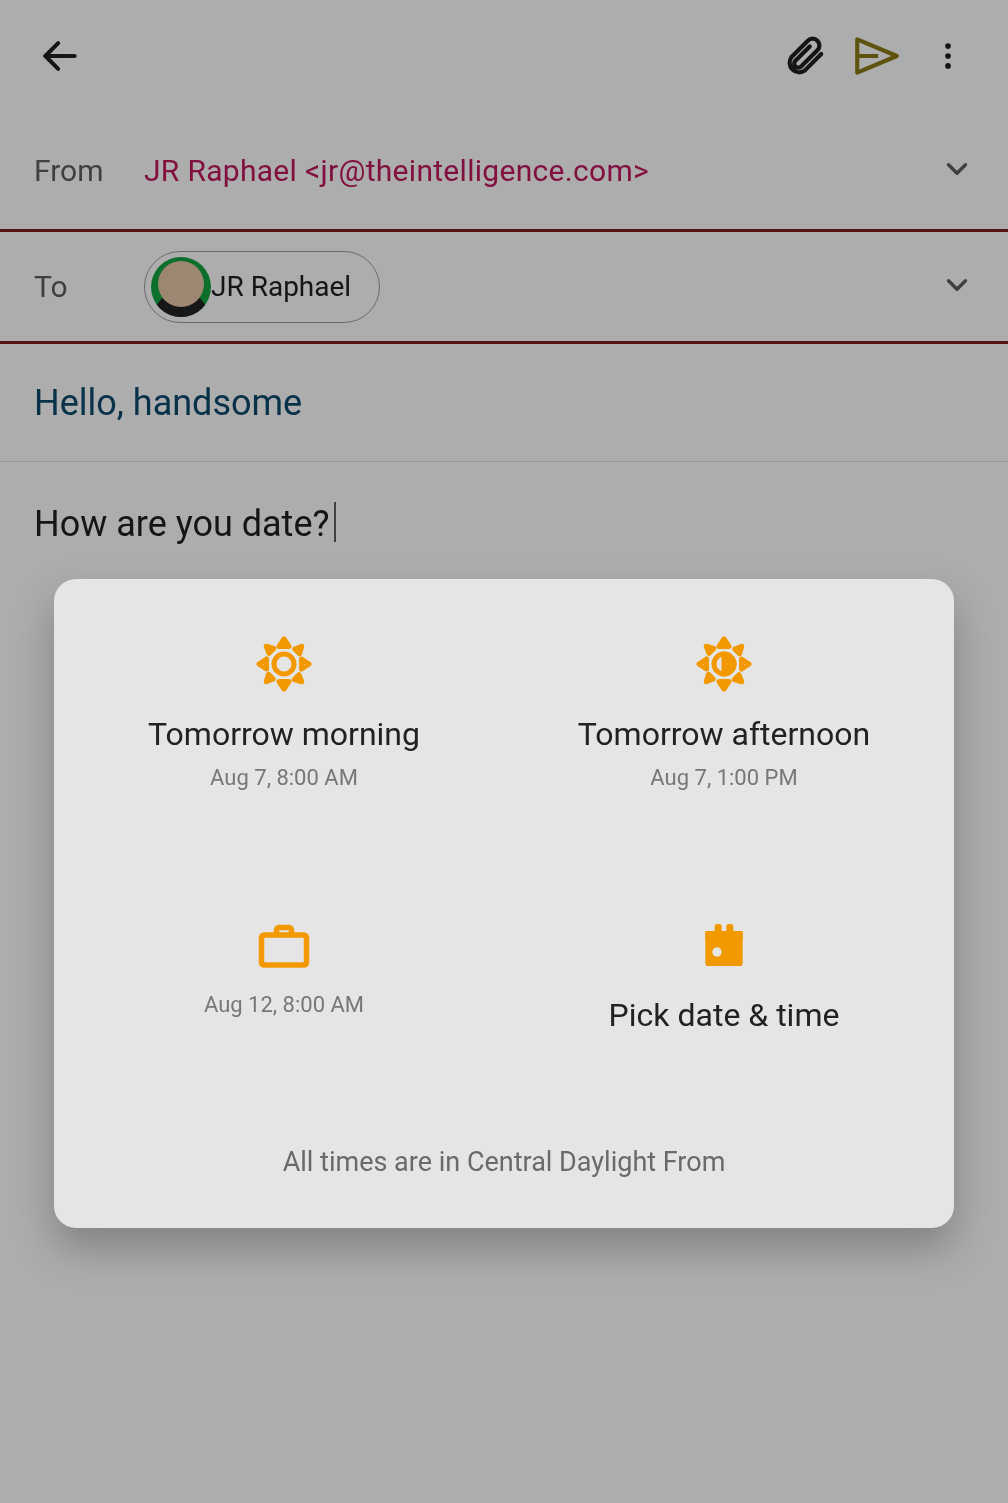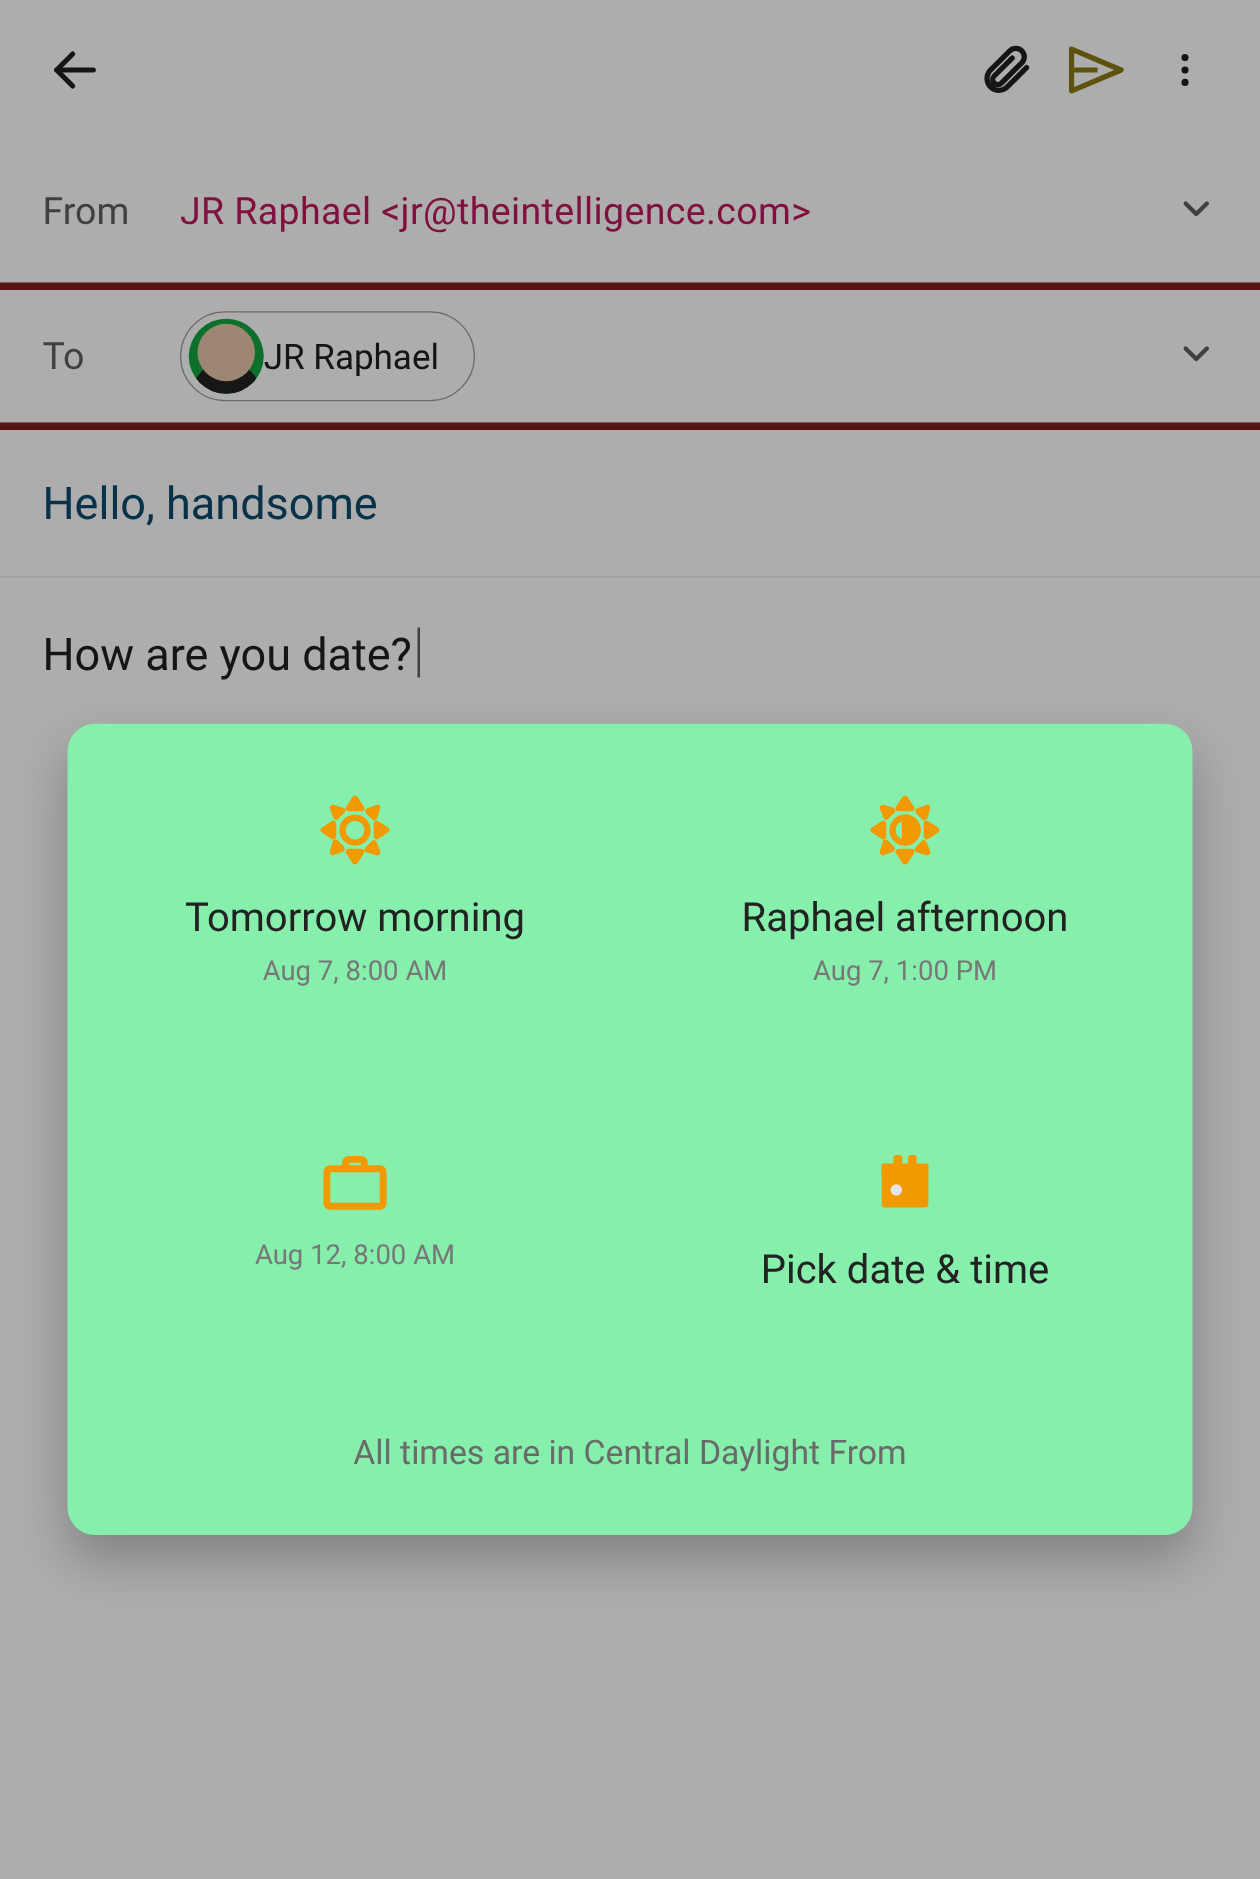--- a/index.html
+++ b/index.html
@@ -6,21 +6,21 @@
   html, body { width: 1008px; height: 1503px; overflow: hidden; font-family: Roboto, "Helvetica Neue", Arial, sans-serif; background: #ffffff; }
   .screen { position: relative; width: 1008px; height: 1503px; background: #ffffff; }
 
   
   .toolbar { height: 112px; display: flex; align-items: center; padding: 0 24px; }
   .toolbar .spacer { flex: 1; }
   .icon-btn { width: 72px; height: 72px; display: flex; align-items: center; justify-content: center; border-radius: 50%; }
   .icon-btn svg { display: block; }
 
   
-  .row { display: flex; align-items: center; padding: 0 34px; border-bottom: 6px solid #7f1d1d; }
+  .row { display: flex; align-items: center; padding: 0 34px; border-bottom: 3px solid #7f1d1d; }
   .from-row { height: 120px; }
   .label { color: #5f5f5f; font-size: 30px; width: 110px; }
   .from-value { font-size: 30px; color: #be185d; letter-spacing: 0.3px; }
   .chev { margin-left: auto; }
 
   
   .to-row { height: 112px; }
   .chip { display: inline-flex; align-items: center; height: 72px; border: 1px solid #9e9e9e; border-radius: 36px; padding: 0 28px 0 6px; }
   .avatar { width: 60px; height: 60px; border-radius: 50%; background: #13a542; position: relative; overflow: hidden; }
   .avatar::after { content: ""; position: absolute; width: 46px; height: 46px; border-radius: 50%; background: #e8c7a8; top: 4px; left: 7px; }
@@ -33,21 +33,21 @@
 
   
   .body-area { padding: 40px 34px; }
   .body-text { font-size: 36px; color: #1f1f1f; display: inline; }
   .cursor { display: inline-block; width: 2px; height: 40px; background: #5f5f5f; vertical-align: -6px; margin-left: 4px; }
 
   
   .scrim { position: absolute; inset: 0; background: rgba(0,0,0,0.32); }
 
   
-  .sheet { position: absolute; left: 54px; right: 54px; top: 579px; background: #86efac; border-radius: 22px; padding: 50px 20px 50px 20px; box-shadow: 0 20px 40px rgba(0,0,0,0.25); }
+  .sheet { position: absolute; left: 54px; right: 54px; top: 579px; background: #e5e5e5; border-radius: 22px; padding: 50px 20px 50px 20px; box-shadow: 0 20px 40px rgba(0,0,0,0.25); }
   .grid { display: grid; grid-template-columns: 1fr 1fr; row-gap: 120px; column-gap: 20px; }
   .opt { display: flex; flex-direction: column; align-items: center; text-align: center; gap: 6px; }
   .opt .ico { height: 70px; display: flex; align-items: center; justify-content: center; }
   .opt-title { font-size: 32px; color: #222; margin-top: 10px; }
   .opt-sub { font-size: 22px; color: #777; margin-top: 6px; }
   .tz-note { text-align: center; font-size: 27px; color: #6a6a6a; margin-top: 100px; }
 </style>
 </head>
 <body>
 
@@ -128,21 +128,21 @@
       </div>
 
       <div class="opt">
         <div class="ico">
           <svg width="60" height="60" viewBox="0 0 24 24" fill="none" stroke="#f29900" stroke-width="2" stroke-linejoin="round">
               <circle cx="12" cy="12" r="4"></circle>
               <path d="M12 8 a4 4 0 0 1 0 8 z" fill="#f29900"></path>
               <path d="M12 2l2 3h-4z M12 22l-2-3h4z M2 12l3-2v4z M22 12l-3 2v-4z M4.9 4.9l3 .9-1.9 1.9z M19.1 19.1l-3-.9 1.9-1.9z M19.1 4.9l-.9 3-1.9-1.9z M4.9 19.1l.9-3 1.9 1.9z"></path>
             </svg>
         </div>
-        <div class="opt-title">Raphael afternoon</div>
+        <div class="opt-title">Tomorrow afternoon</div>
         <div class="opt-sub">Aug 7, 1:00 PM</div>
       </div>
 
       <div class="opt">
         <div class="ico">
           <svg width="60" height="60" viewBox="0 0 24 24" fill="none" stroke="#f29900" stroke-width="2.2" stroke-linejoin="round">
               <rect x="3" y="8" width="18" height="12" rx="1"></rect>
               <path d="M9 8 V6 a1 1 0 0 1 1-1 h4 a1 1 0 0 1 1 1 V8"></path>
             </svg>
         </div>

